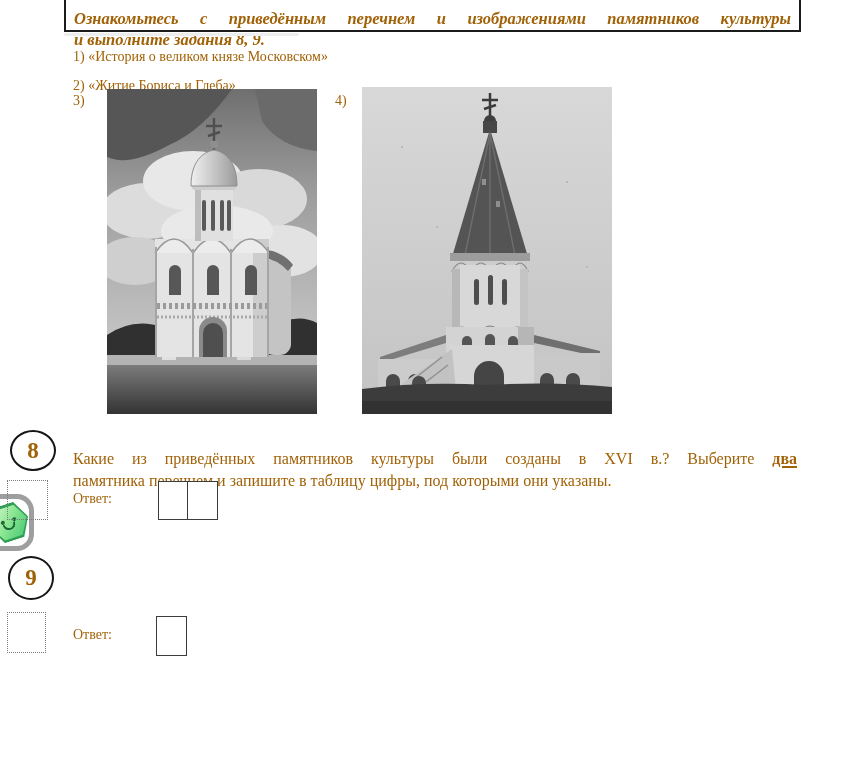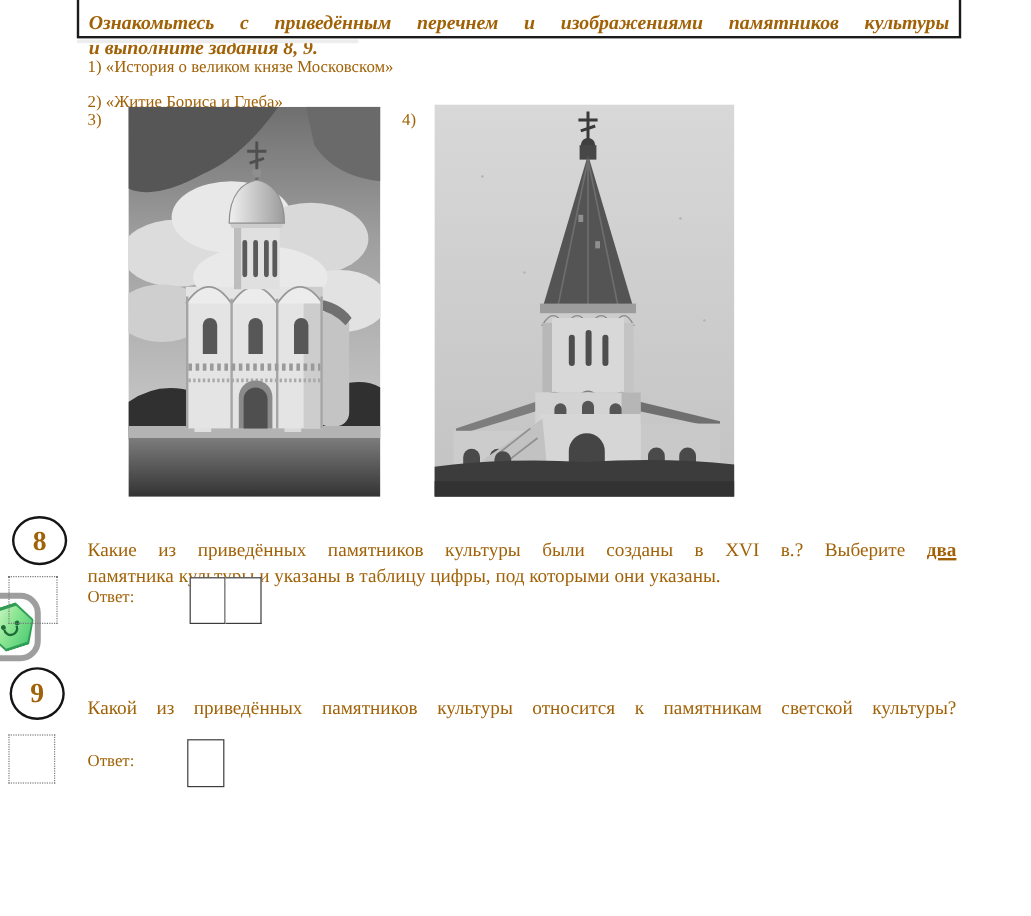--- a/index.html
+++ b/index.html
@@ -263,41 +263,40 @@
 
     <path d="M0,302 Q62,294 125,298 Q192,294 250,300 V327 H0 Z" fill="#3c3c3c"></path>
     <path d="M0,314 H250 V327 H0 Z" fill="#323232"></path>
   </svg>
 
   <div class="abs qnum" style="left:10px;top:430px;width:46px;height:41px;">
     <span>8</span>
   </div>
   <div class="abs q-text" style="top:428px;">
     <div class="jline"><span>Какие из приведённых памятников культуры были созданы в XVI в.? Выберите</span> <span class="bu">два</span></div>
-    <div>памятника культуры и указаны в таблицу цифры, под которыми они указаны.</div>
+    <div>памятника перечнем и запишите в таблицу цифры, под которыми они указаны.</div>
   </div>
 
   <div class="abs doc-text" style="left:73px;top:488px;">Ответ:</div>
   <div class="abs cells" style="left:158px;top:481px;">
     <div class="cell"></div>
     <div class="cell"></div>
   </div>
 
   <div class="abs dotted-box" style="left:7px;top:480px;width:41px;height:40px;"></div>
   <div class="abs sticker">
     <div class="gem-outline">
       <div class="gem"></div>
     </div>
   </div>
 
   <div class="abs qnum" style="left:8px;top:556px;width:46px;height:44px;">
     <span>9</span>
   </div>
   <div class="abs q-text" style="top:560px;">
-    <div class="jline">Какой из приведённых памятников культуры относится к памятникам светской культуры?</div>
   </div>
 
   <div class="abs doc-text" style="left:73px;top:624px;">Ответ:</div>
   <div class="abs cell-single" style="left:156px;top:616px;"></div>
 
   <div class="abs dotted-box" style="left:7px;top:612px;width:39px;height:41px;"></div>
 
 </div>
 
 </body></html>

